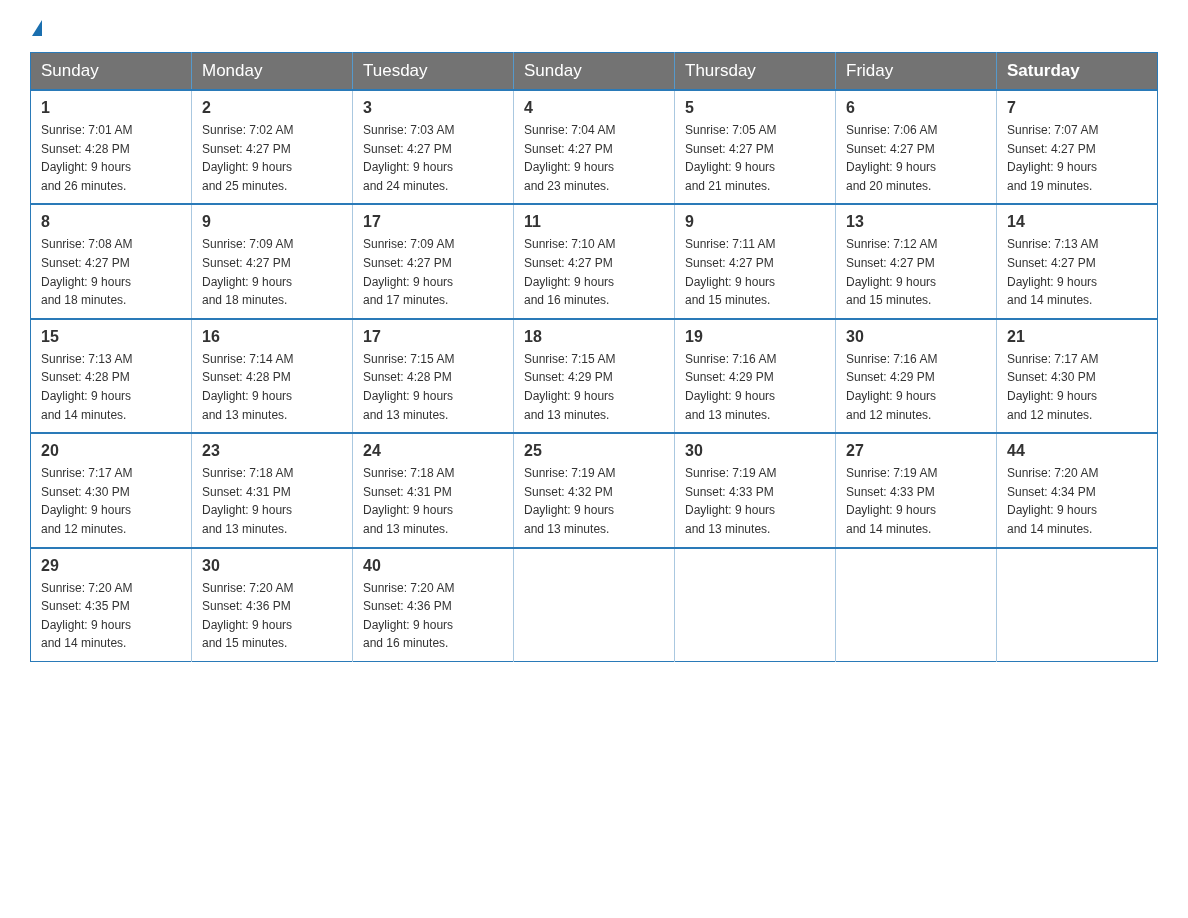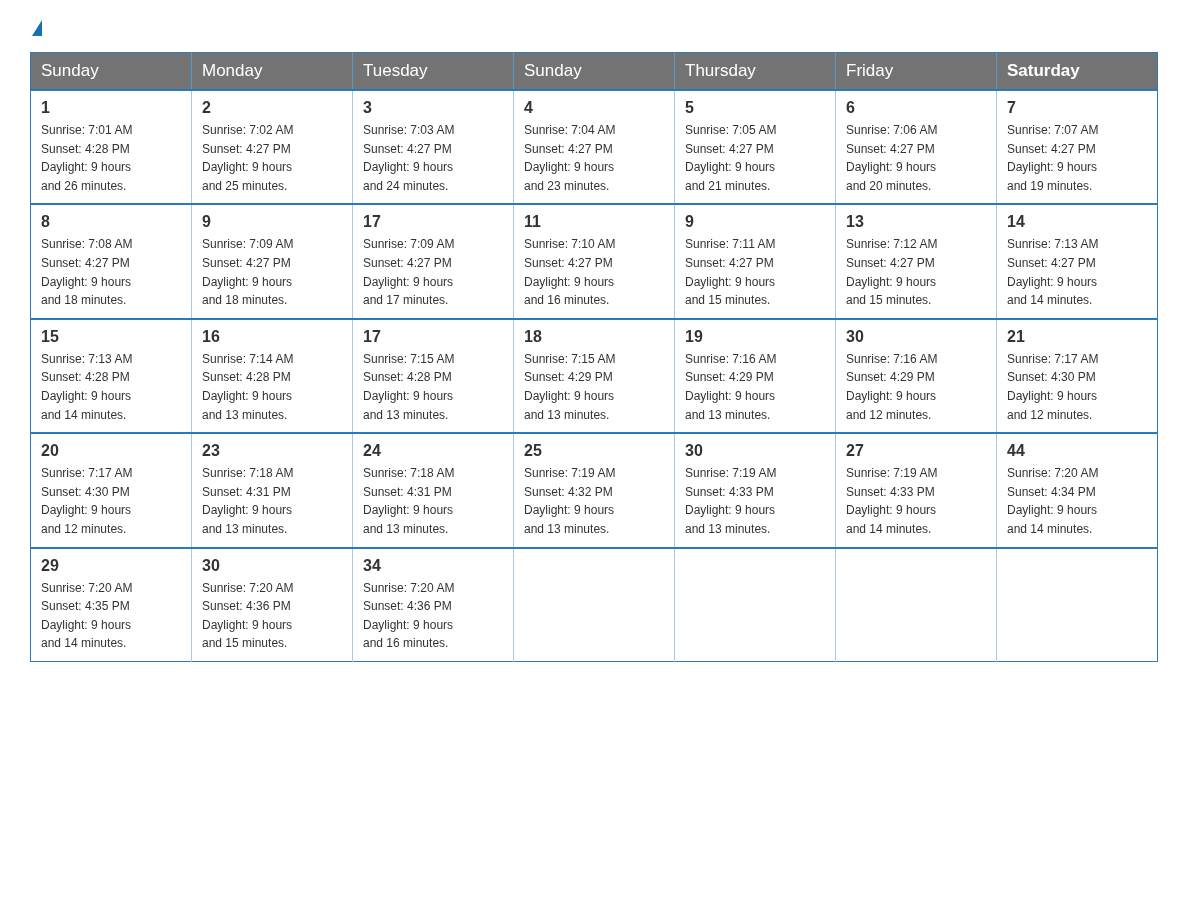--- a/index.html
+++ b/index.html
@@ -254,21 +254,21 @@
       <tr>
         <td>
           <span class="day-num">29</span>
           <div class="day-info">Sunrise: 7:20 AM<br>Sunset: 4:35 PM<br>Daylight: 9 hours<br>and 14 minutes.</div>
         </td>
         <td>
           <span class="day-num">30</span>
           <div class="day-info">Sunrise: 7:20 AM<br>Sunset: 4:36 PM<br>Daylight: 9 hours<br>and 15 minutes.</div>
         </td>
         <td>
-          <span class="day-num">34</span>
+          <span class="day-num">40</span>
           <div class="day-info">Sunrise: 7:20 AM<br>Sunset: 4:36 PM<br>Daylight: 9 hours<br>and 16 minutes.</div>
         </td>
         <td class="empty-cell"></td>
         <td class="empty-cell"></td>
         <td class="empty-cell"></td>
         <td class="empty-cell"></td>
       </tr>
     </tbody>
 </table>
 

